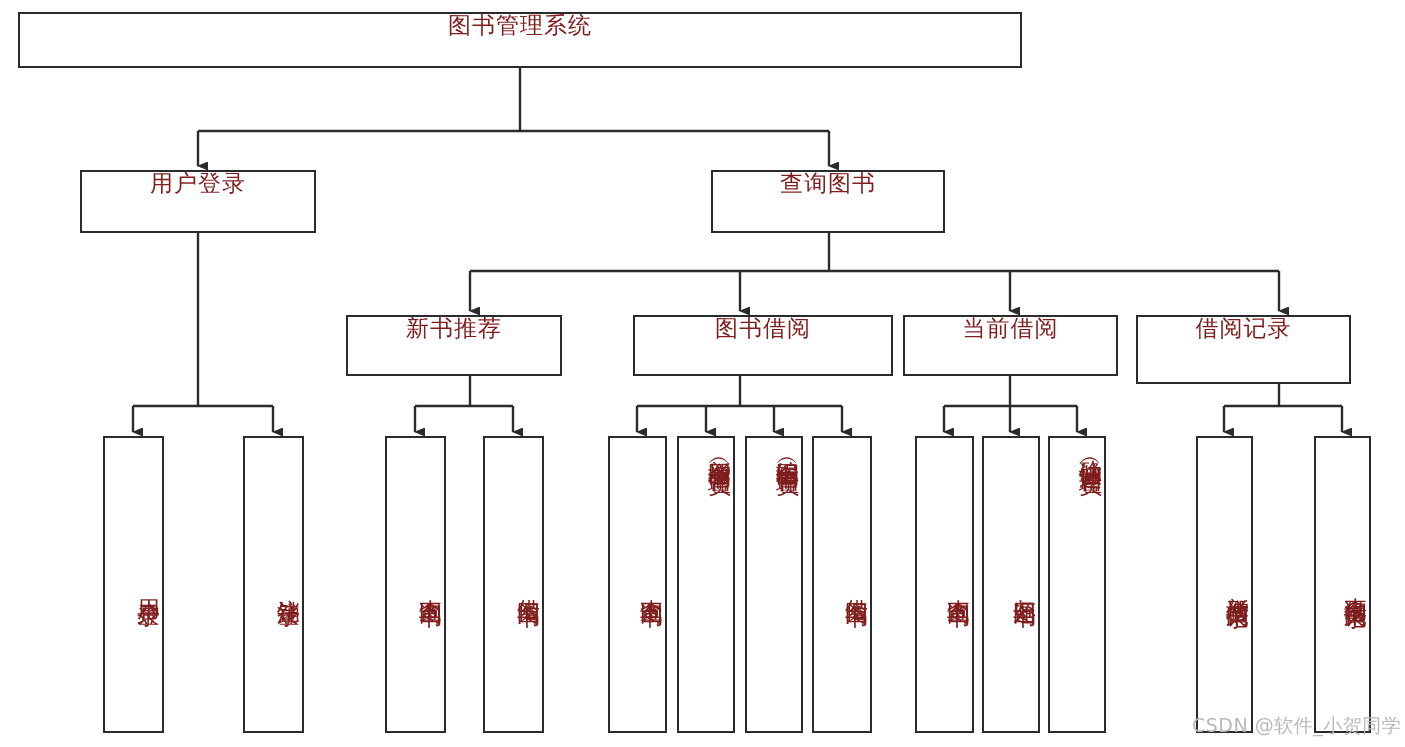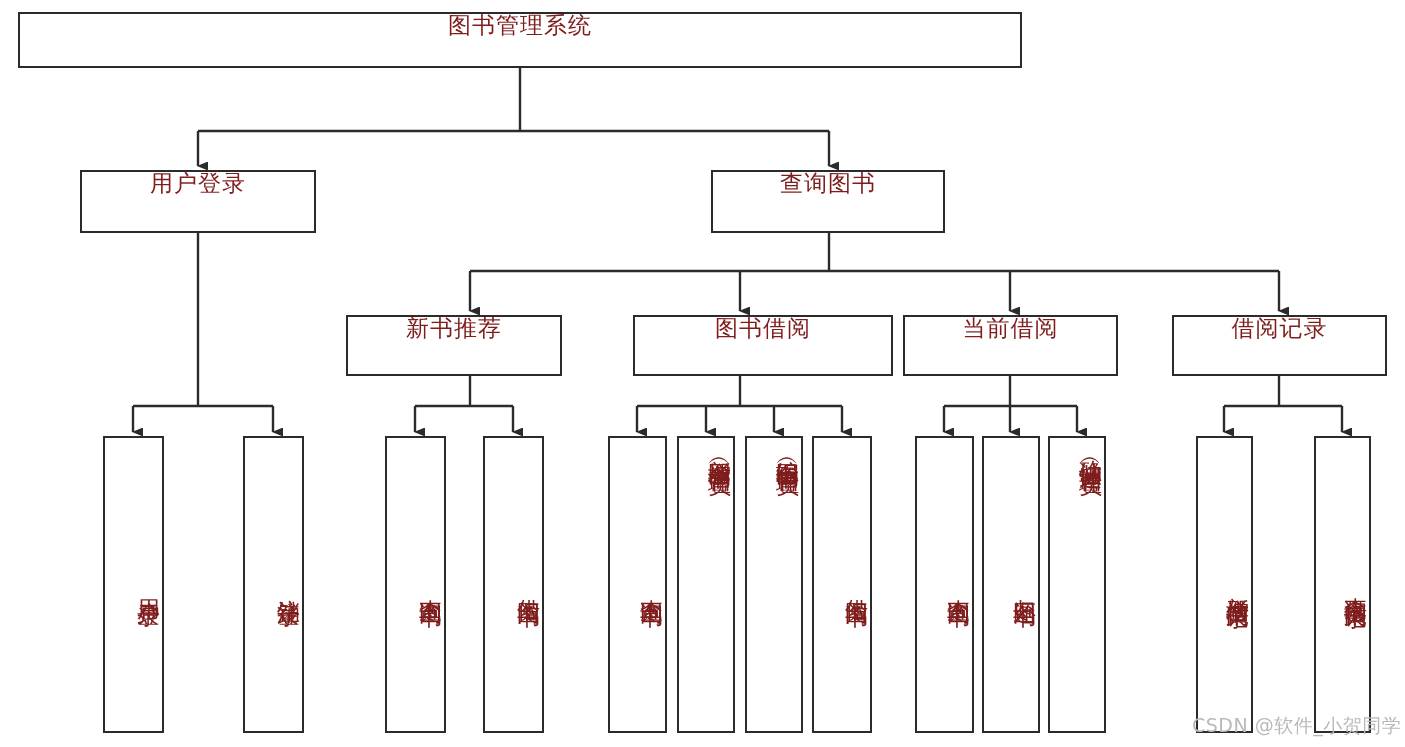--- a/index.html
+++ b/index.html
@@ -144,21 +144,21 @@
   </div>
 
   <div class="node horiz" style="left:633px; top:315px; width:260px; height:61px;">
     <span class="label">图书借阅</span>
   </div>
 
   <div class="node horiz" style="left:903px; top:315px; width:215px; height:61px;">
     <span class="label">当前借阅</span>
   </div>
 
-  <div class="node horiz" style="left:1172px; top:315px; width:215px; height:61px;">
+  <div class="node horiz" style="left:1136px; top:315px; width:215px; height:69px;">
     <span class="label">借阅记录</span>
   </div>
 
   <div class="node vert" style="left:103px; top:436px; width:61px; height:297px;">
     <span class="label">用户登录</span>
   </div>
 
   <div class="node vert" style="left:243px; top:436px; width:61px; height:297px;">
     <span class="label">注销登录</span>
   </div>

